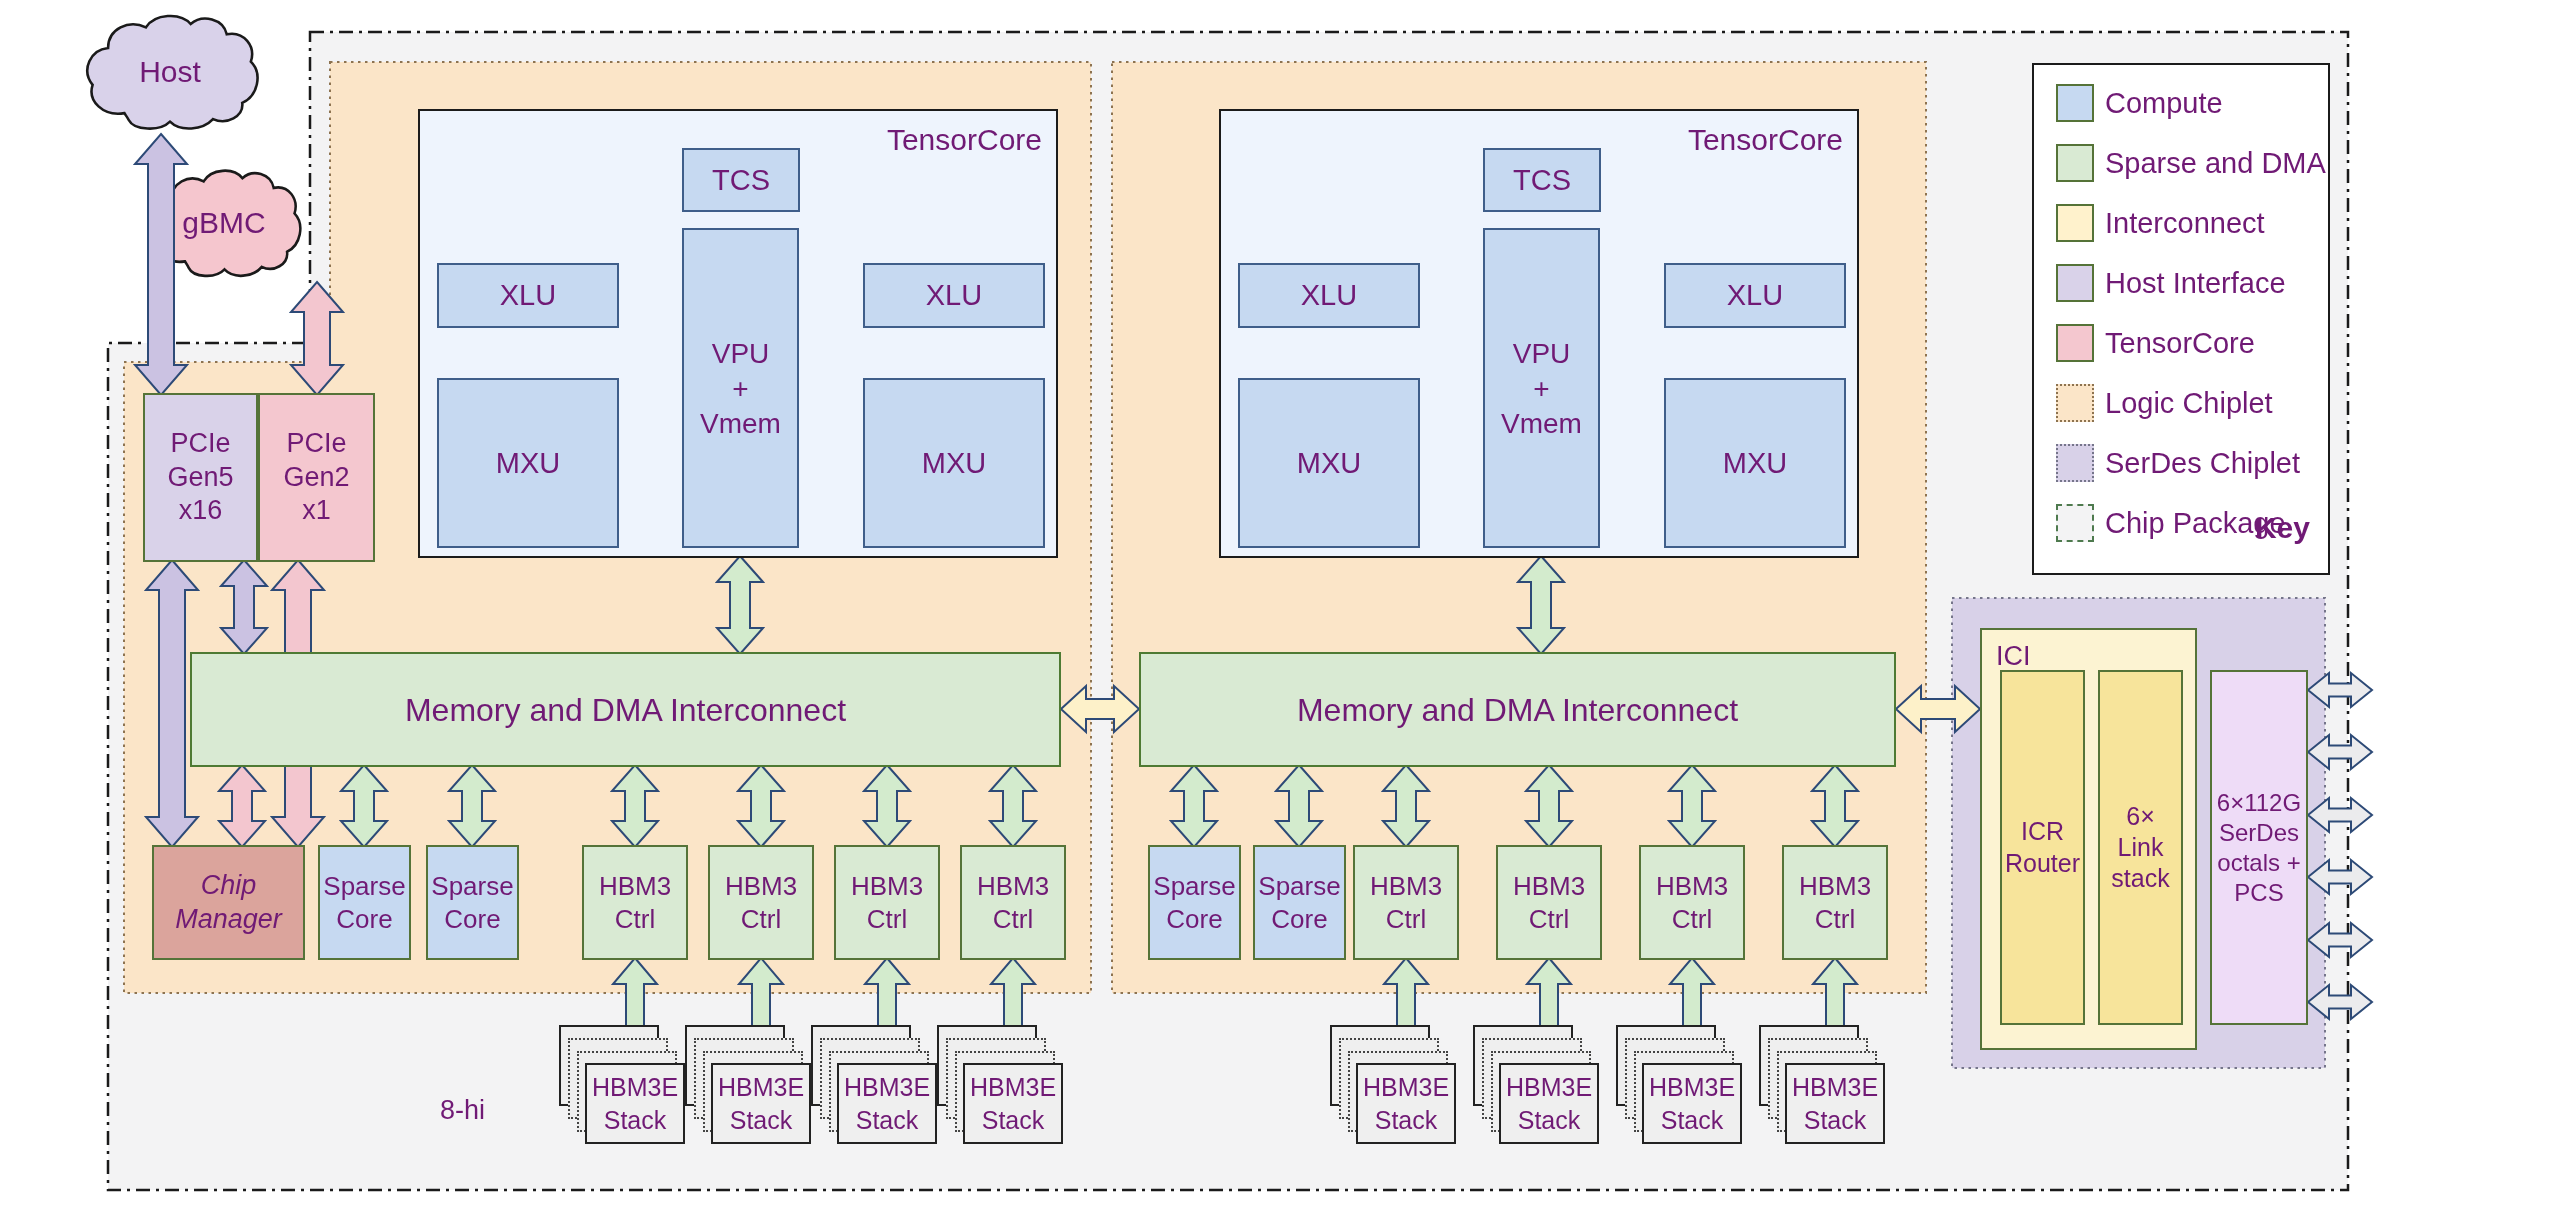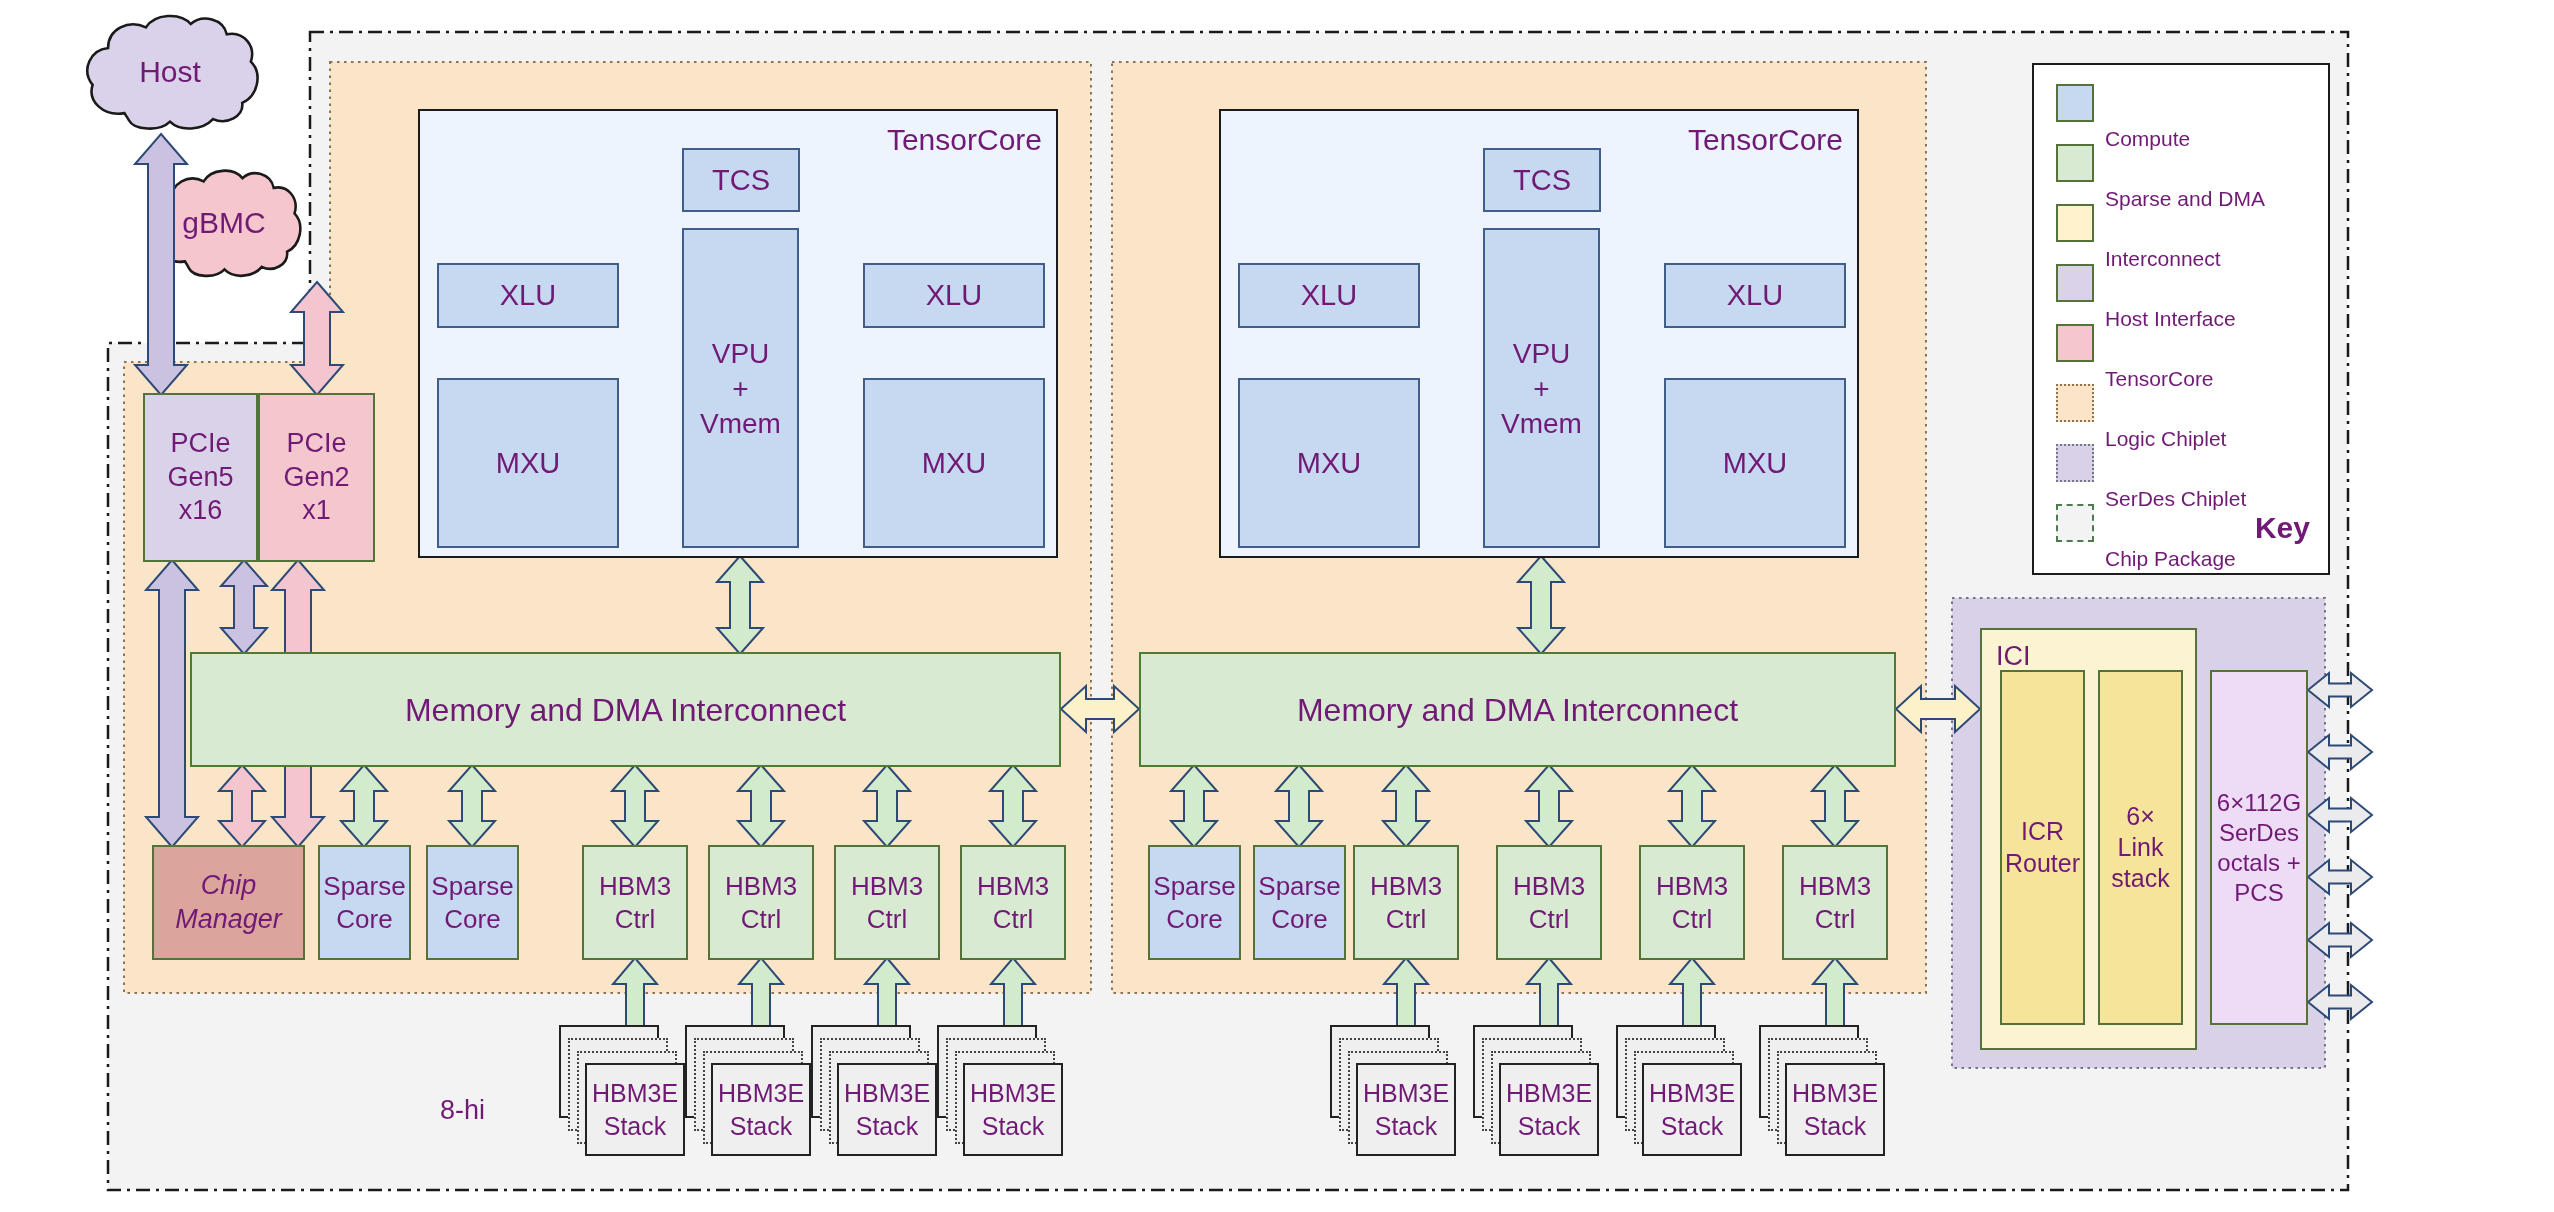--- a/index.html
+++ b/index.html
@@ -19,36 +19,36 @@
   .bar{background:#d9ead3;border:2.5px solid #4e7a33;font-size:32px;}
   .olive{border:2px solid #557338;}
   .pcie5{background:#d9d2e9;font-size:27px;}
   .pcie2{background:#f4c7cf;font-size:27px;}
   .cm{background:#dba49c;font-size:27px;font-style:italic;}
   .sc{background:#c6d9f1;font-size:26px;}
   .hbm{background:#d9ead3;font-size:26px;}
   .iciYellow{background:#fcf3d2;}
   .innerYellow{background:#f7e49b;font-size:25px;}
   .octals{background:#eedcf7;font-size:24px;}
-  .stack-layer{position:absolute;box-sizing:border-box;width:100px;height:93px;background:#efefef;}
+  .stack-layer{position:absolute;box-sizing:border-box;width:100px;height:81px;background:#efefef;}
   .stack-front{border:2px solid #222;display:flex;align-items:center;justify-content:center;text-align:center;
     white-space:pre-line;font-size:25px;line-height:1.3;}
   .stack-solid{border:2px solid #222;}
   .stack-dotted{border:2px dotted #444;}
   .cloud-label{position:absolute;display:flex;align-items:center;justify-content:center;font-size:30px;}
   .plain-label{position:absolute;font-size:27px;}
   #key-box{position:absolute;left:2032px;top:63px;width:298px;height:512px;background:#ffffff;
     border:2.5px solid #1b1b1b;box-sizing:border-box;}
   .key-row{position:absolute;left:0;width:100%;height:38px;}
   .key-swatch{position:absolute;left:22px;top:0;width:38px;height:38px;box-sizing:border-box;}
   .kb-solid{border:2px solid #557338;}
   .kb-dotted-logic{border:2px dotted #8d7350;}
   .kb-dotted-serdes{border:2px dotted #75758a;}
   .kb-dashdot{border:2px dashed #4e7a4e;}
-  .key-label{position:absolute;left:71px;top:50%;transform:translateY(-50%);font-size:21px;white-space:nowrap;margin-top:36px;}
+  .key-label{position:absolute;left:71px;top:50%;transform:translateY(-50%);font-size:29px;white-space:nowrap;}
   #key-title{position:absolute;right:18px;bottom:28px;font-size:30px;font-weight:bold;}
   .ici-title{position:absolute;left:14px;top:10px;font-size:27px;}
 </style>
 </head>
 <body>
 
 <div id="canvas">
 
   <svg id="bg" width="2554" height="1212" viewBox="0 0 2554 1212">
     <path d="M310,32 H2348 V1190 H108 V343 H310 Z" fill="#f3f3f4" stroke="#1a1a1a" stroke-width="2.5" stroke-dasharray="14 6 3 6"></path>

